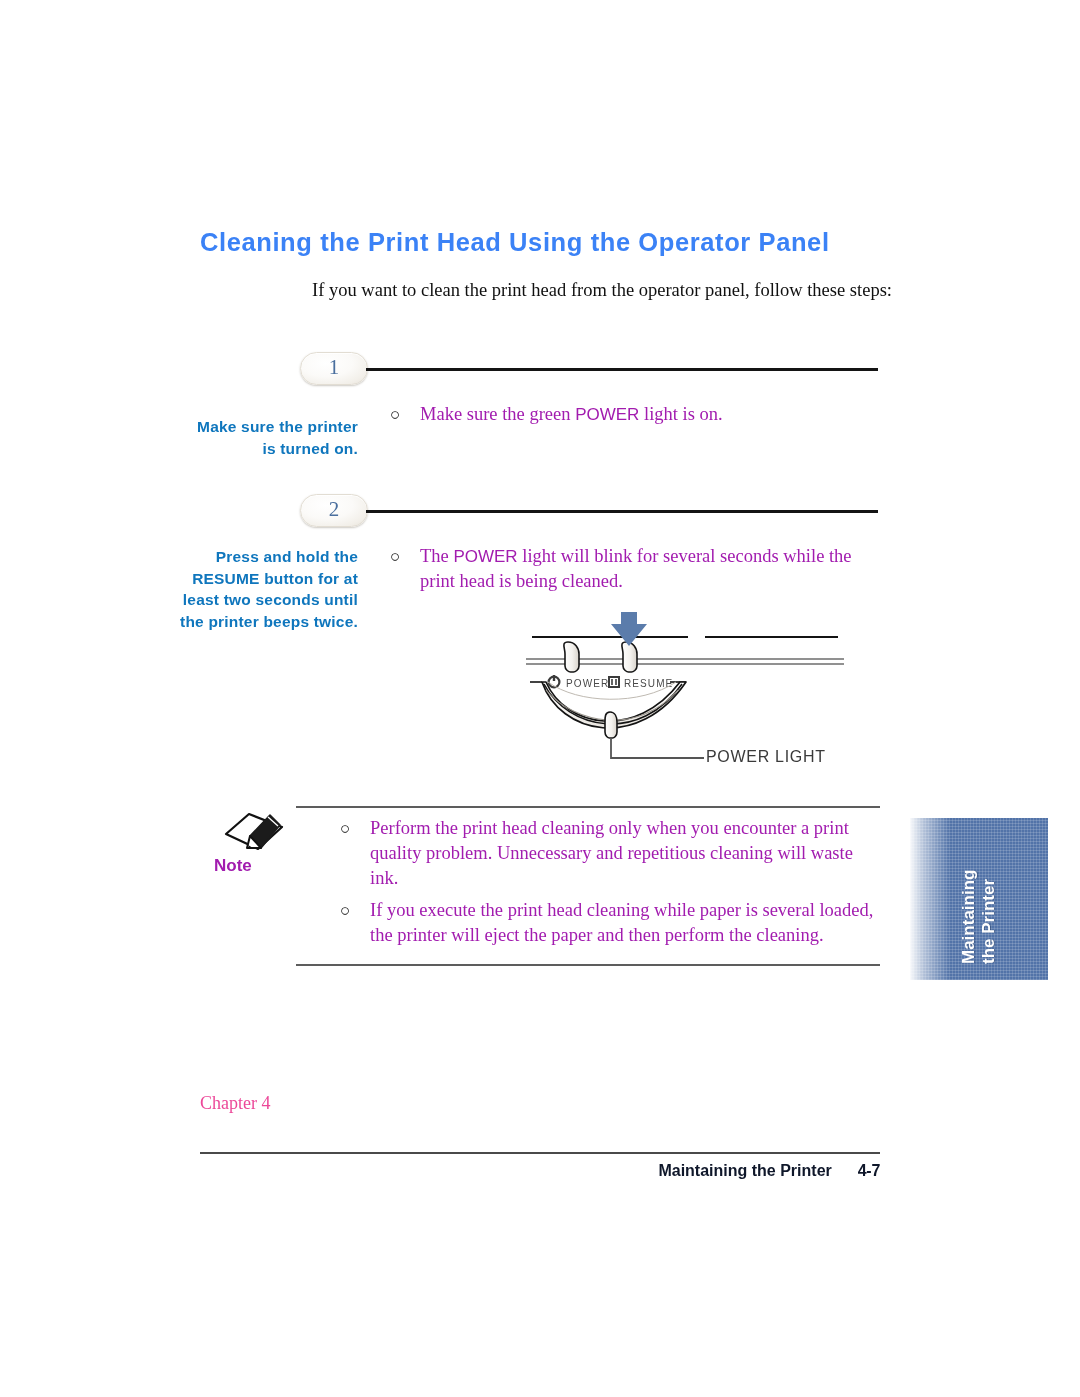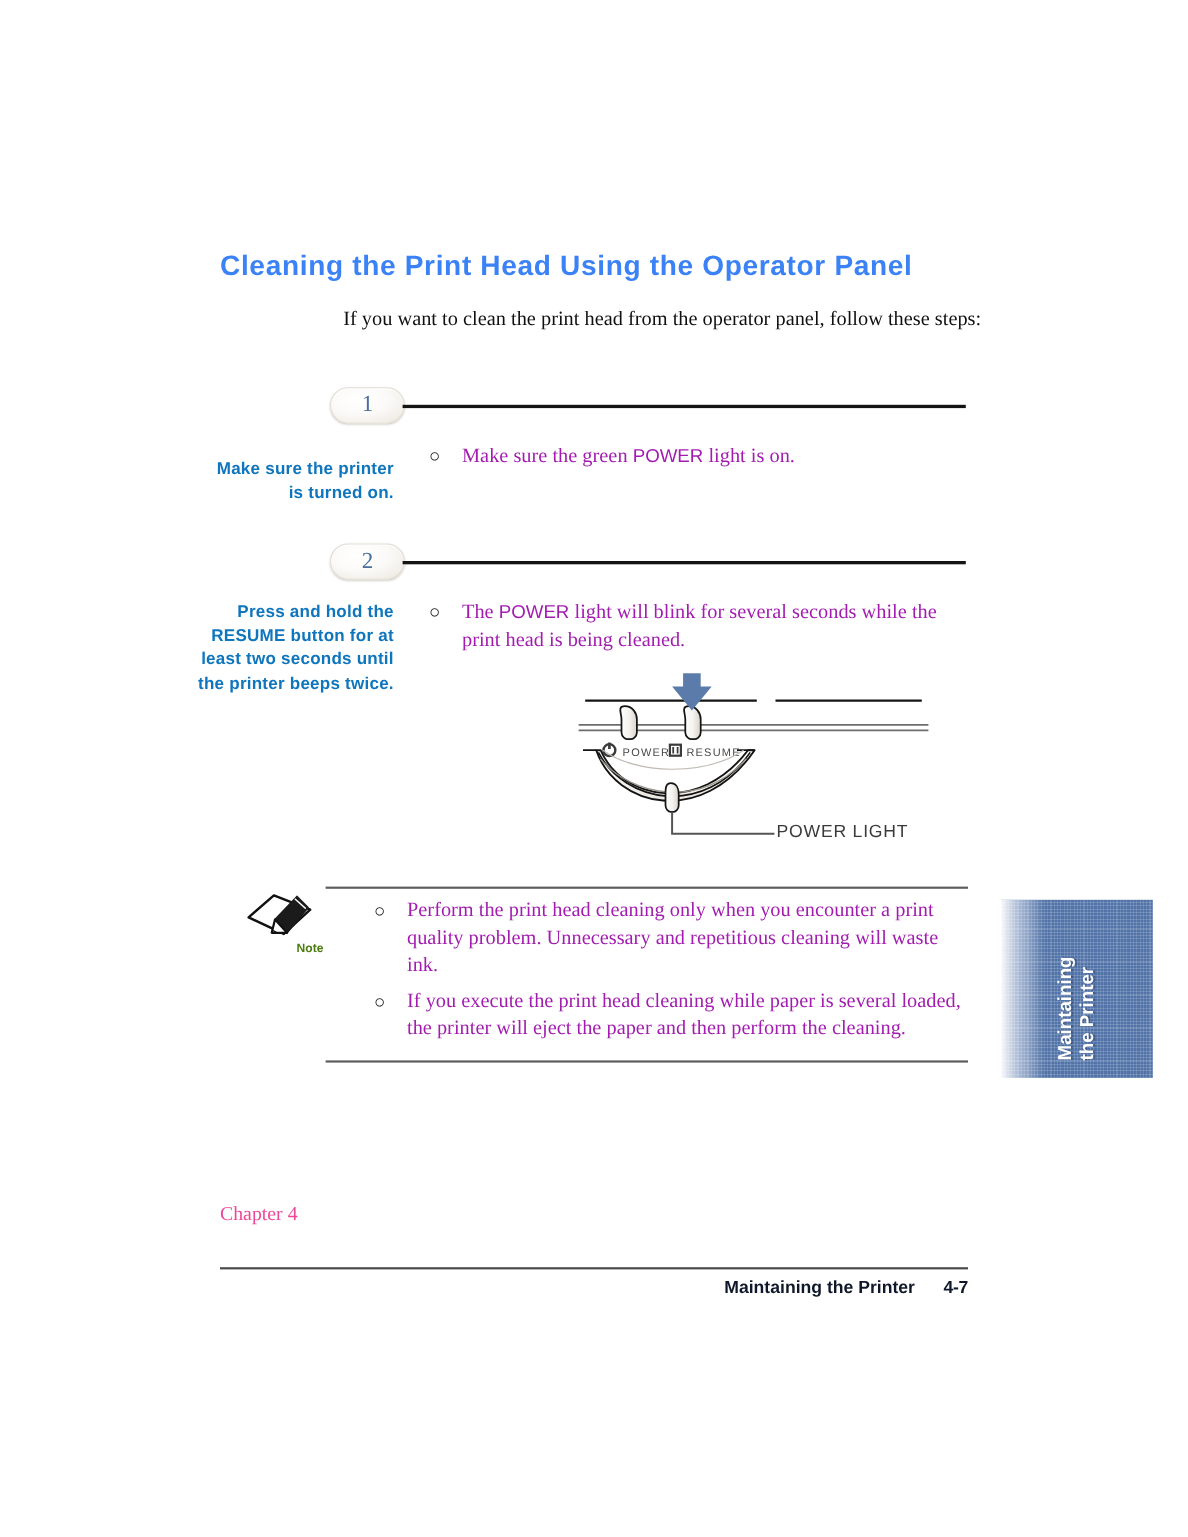--- a/index.html
+++ b/index.html
@@ -154,25 +154,25 @@
     left: 222px;
     top: 808px;
     width: 66px;
     height: 50px;
   }
   .note-label {
     position: absolute;
     left: 214px;
     top: 856px;
     width: 80px;
-    text-align: right;
-    font-family: "Liberation Sans", "DejaVu Sans", sans-serif;
-    font-weight: bold;
-    font-size: 11px;
-    color: #4d7c0f;
+    text-align: left;
+    font-family: "Liberation Sans", "DejaVu Sans", sans-serif;
+    font-weight: bold;
+    font-size: 17px;
+    color: #a21caf;
   }
 
   
   .side-tab {
     position: absolute;
     left: 910px;
     top: 818px;
     width: 138px;
     height: 162px;
     background-color: #5273a8;

